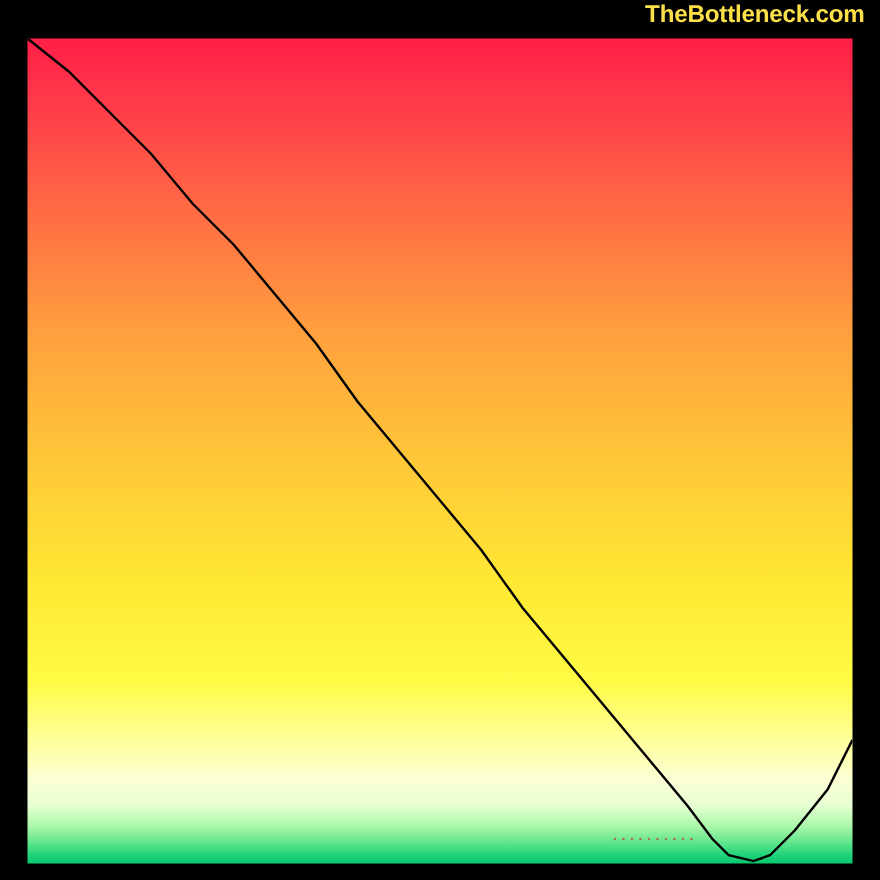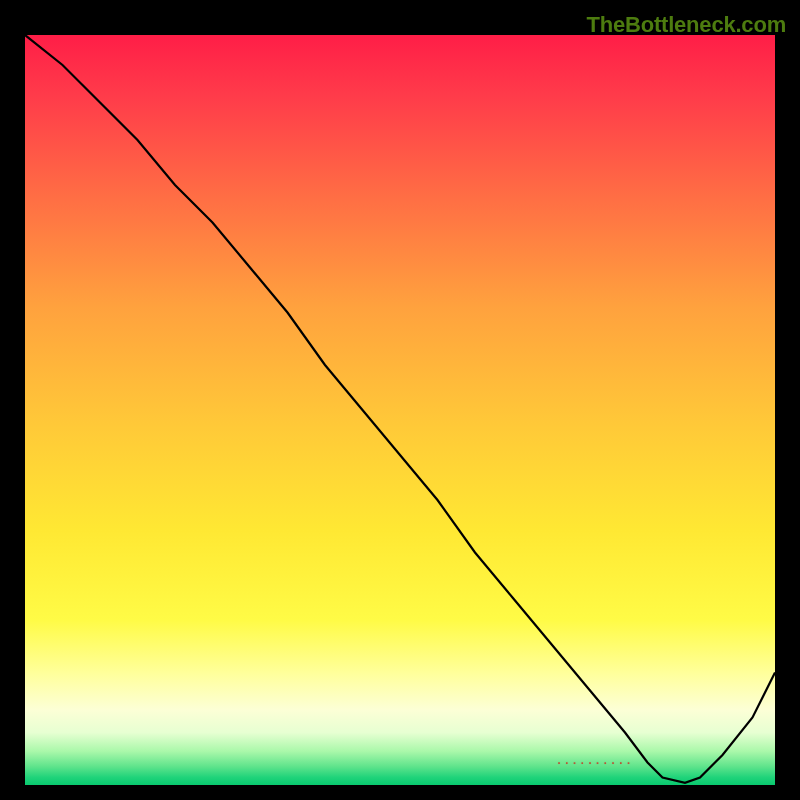--- a/index.html
+++ b/index.html
@@ -5,24 +5,24 @@
   * { margin: 0; padding: 0; box-sizing: border-box; }
   html, body { width: 800px; height: 800px; background: #000; overflow: hidden; }
   .frame {
     position: relative;
     width: 800px;
     height: 800px;
     background: #000;
   }
   .watermark {
     position: absolute;
-    top: 12px;
+    top: 0;
     right: 14px;
     font: 600 22px "Segoe UI", Arial, sans-serif;
-    color: #4d7c0f;
+    color: #fde047;
     letter-spacing: -0.2px;
   }
   .plot {
     position: absolute;
     left: 25px;
     top: 35px;
     width: 750px;
     height: 750px;
     
     background: linear-gradient(

